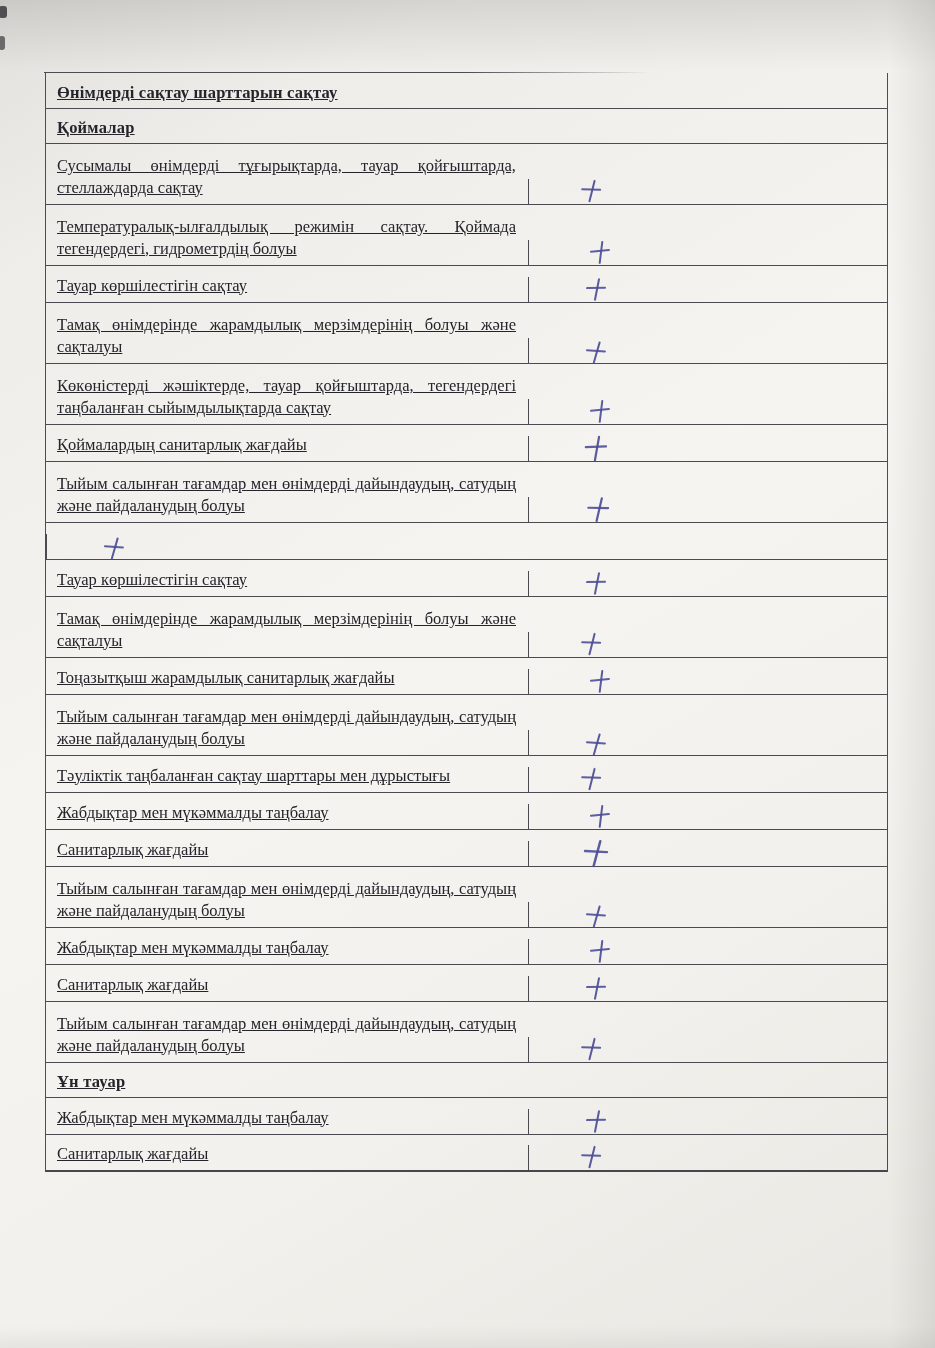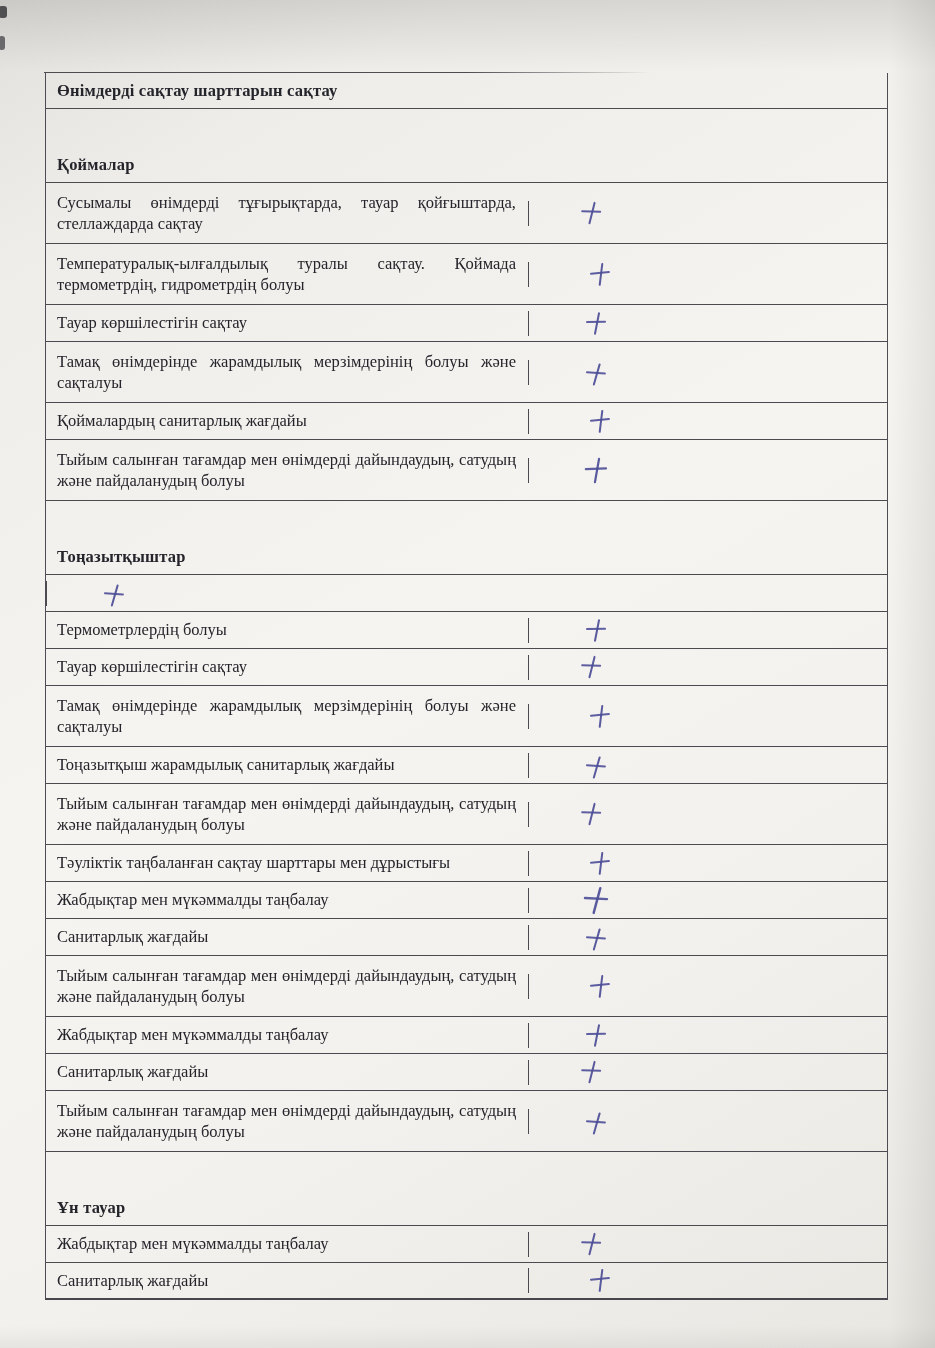--- a/index.html
+++ b/index.html
@@ -29,23 +29,23 @@
   
   .doc-table{
     position:absolute;left:45px;top:73px;width:843px;box-sizing:border-box;
     border-left:1.6px solid #4c4c52;border-right:1.6px solid #4c4c52;
     color:#24242b;font-size:16.5px;line-height:1.3;
   }
   .doc-table::before{ 
     content:"";position:absolute;left:-1.6px;top:-1.4px;right:0;height:1.5px;
     background:linear-gradient(90deg,#4c4c52 0%,#4c4c52 50%,rgba(76,76,82,0) 72%);
   }
-  .row{display:flex;align-items:center;border-bottom:1.6px solid #4a4a50;box-sizing:border-box;}
+  .row{display:flex;align-items:flex-end;border-bottom:1.6px solid #4a4a50;box-sizing:border-box;text-decoration:underline;}
   .row.title{min-height:36px;}
-  .row.section{min-height:35px;margin-top:39px;}
+  .row.section{min-height:35px;}
   .row.item{min-height:37px;}
   .row.item.tall{min-height:61px;}
   .row:last-child{border-bottom:2.4px solid #46464c;}
 
   .cell{box-sizing:border-box;}
   .cell.text{
     width:482px;padding:6px 12px 6px 11px;
     text-align:justify;display:flex;flex-direction:column;justify-content:center;
   }
   .cell.text.full{width:100%;font-weight:bold;padding:5px 12px 5px 11px;letter-spacing:.2px;}
@@ -89,21 +89,21 @@
   </div>
         <div class="row item tall">
     <div class="cell text">Сусымалы өнімдерді тұғырықтарда, тауар қойғыштарда, стеллаждарда сақтау</div>
     <div class="cell mark">
       <span class="plus" aria-label="+"></span>
     </div>
     <div class="cell c3"></div>
     <div class="cell c4"></div>
   </div>
         <div class="row item tall">
-    <div class="cell text">Температуралық-ылғалдылық туралы сақтау. Қоймада термометрдің, гидрометрдің болуы</div>
+    <div class="cell text">Температуралық-ылғалдылық режимін сақтау. Қоймада тегендердегі, гидрометрдің болуы</div>
     <div class="cell mark">
       <span class="plus" aria-label="+"></span>
     </div>
     <div class="cell c3"></div>
     <div class="cell c4"></div>
   </div>
         <div class="row item">
     <div class="cell text">Тауар көршілестігін сақтау</div>
     <div class="cell mark">
       <span class="plus" aria-label="+"></span>
@@ -112,49 +112,45 @@
     <div class="cell c4"></div>
   </div>
         <div class="row item tall">
     <div class="cell text">Тамақ өнімдерінде жарамдылық мерзімдерінің болуы және сақталуы</div>
     <div class="cell mark">
       <span class="plus" aria-label="+"></span>
     </div>
     <div class="cell c3"></div>
     <div class="cell c4"></div>
   </div>
+        <div class="row item tall">
+    <div class="cell text">Көкөністерді жәшіктерде, тауар қойғыштарда, тегендердегі таңбаланған сыйымдылықтарда сақтау</div>
+    <div class="cell mark">
+      <span class="plus" aria-label="+"></span>
+    </div>
+    <div class="cell c3"></div>
+    <div class="cell c4"></div>
+  </div>
         <div class="row item">
     <div class="cell text">Қоймалардың санитарлық жағдайы</div>
     <div class="cell mark">
       <span class="plus" aria-label="+"></span>
     </div>
     <div class="cell c3"></div>
     <div class="cell c4"></div>
   </div>
         <div class="row item tall">
     <div class="cell text">Тыйым салынған тағамдар мен өнімдерді дайындаудың, сатудың және пайдаланудың болуы</div>
     <div class="cell mark">
       <span class="plus" aria-label="+"></span>
     </div>
     <div class="cell c3"></div>
     <div class="cell c4"></div>
   </div>
-        <div class="row section">
-    <div class="cell text full">Тоңазытқыштар</div>
-
-  </div>
-        <div class="row item">
-    <div class="cell mark">
-      <span class="plus" aria-label="+"></span>
-    </div>
-    <div class="cell c3"></div>
-    <div class="cell c4"></div>
-  </div>
-        <div class="row item">
-    <div class="cell text">Термометрлердің болуы</div>
+        <div class="row item">
     <div class="cell mark">
       <span class="plus" aria-label="+"></span>
     </div>
     <div class="cell c3"></div>
     <div class="cell c4"></div>
   </div>
         <div class="row item">
     <div class="cell text">Тауар көршілестігін сақтау</div>
     <div class="cell mark">
       <span class="plus" aria-label="+"></span>

